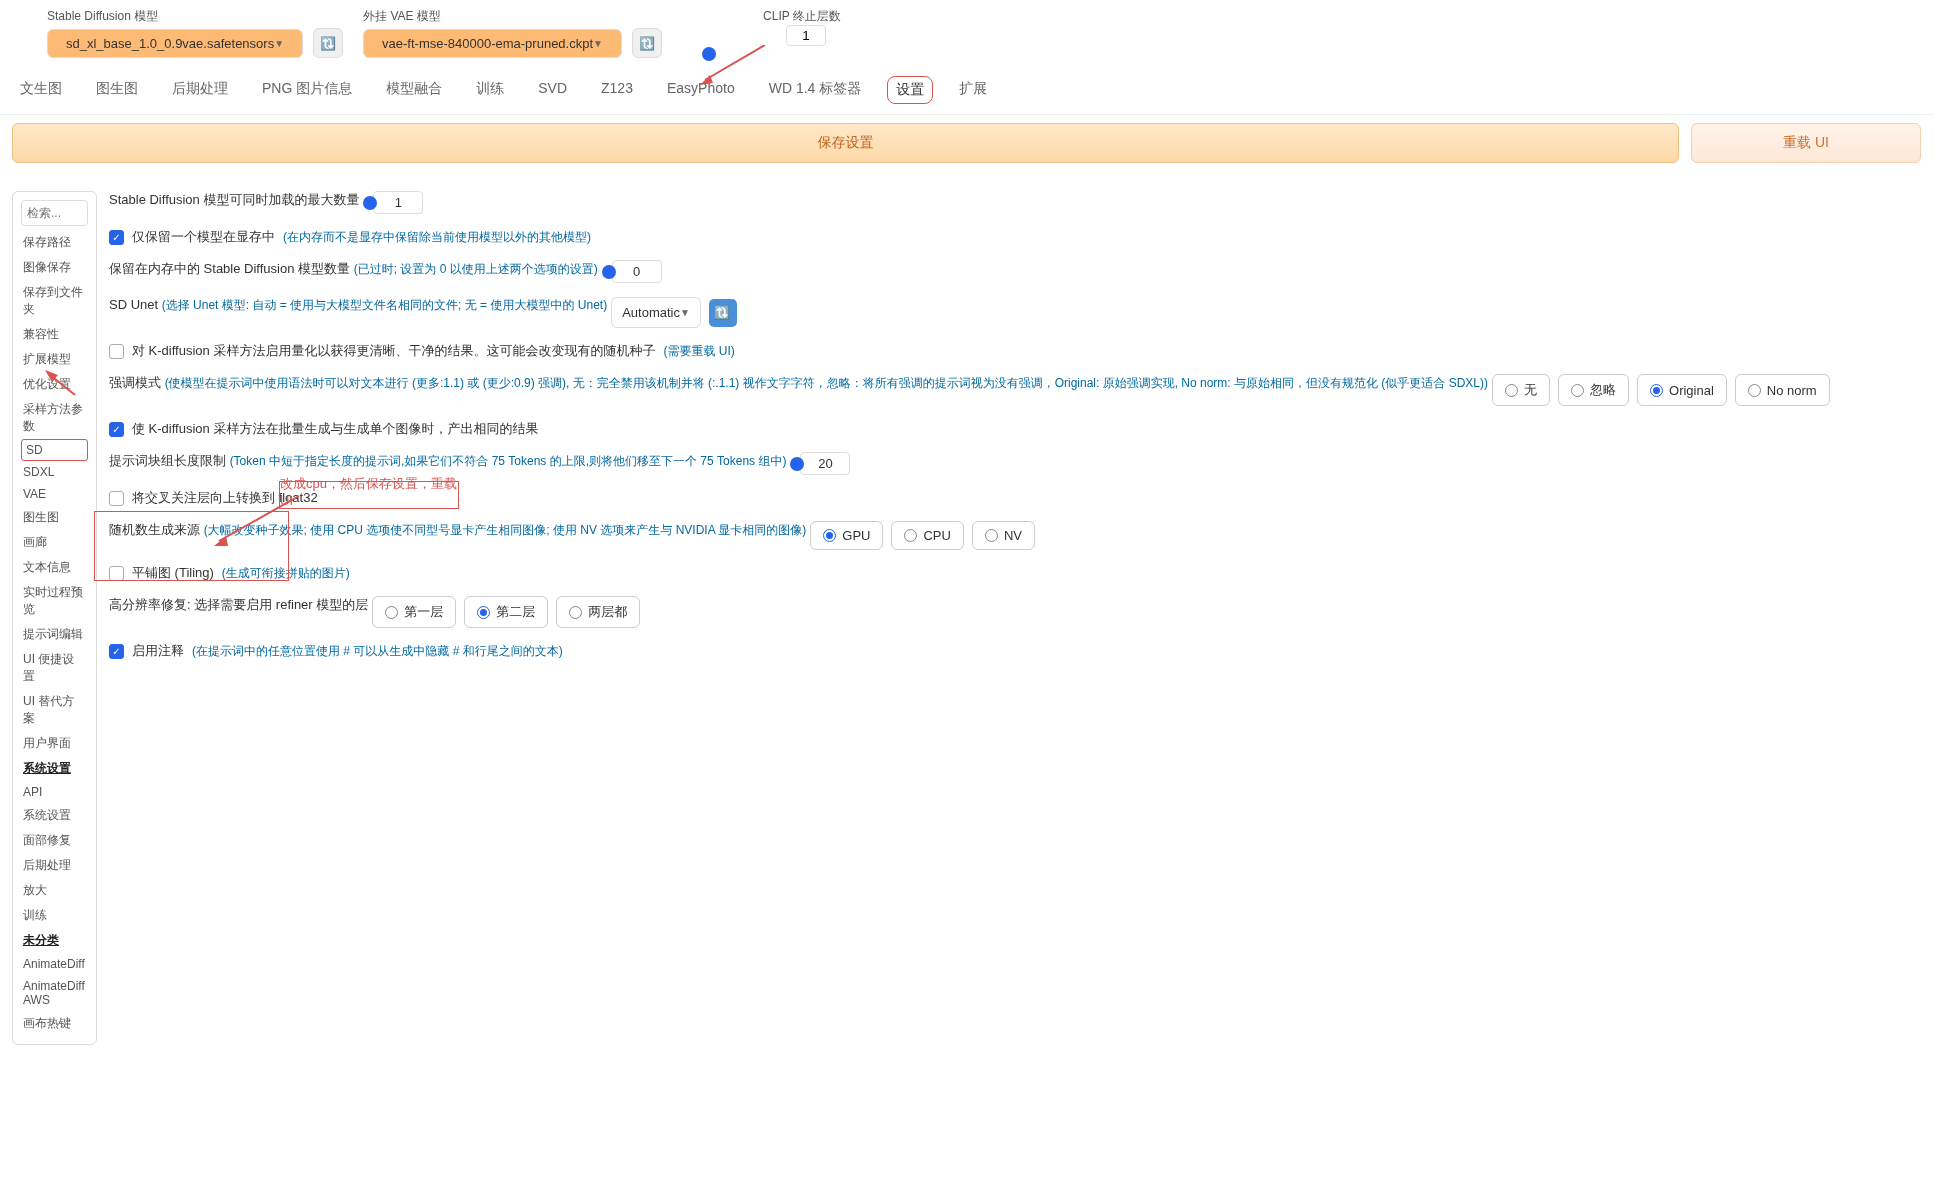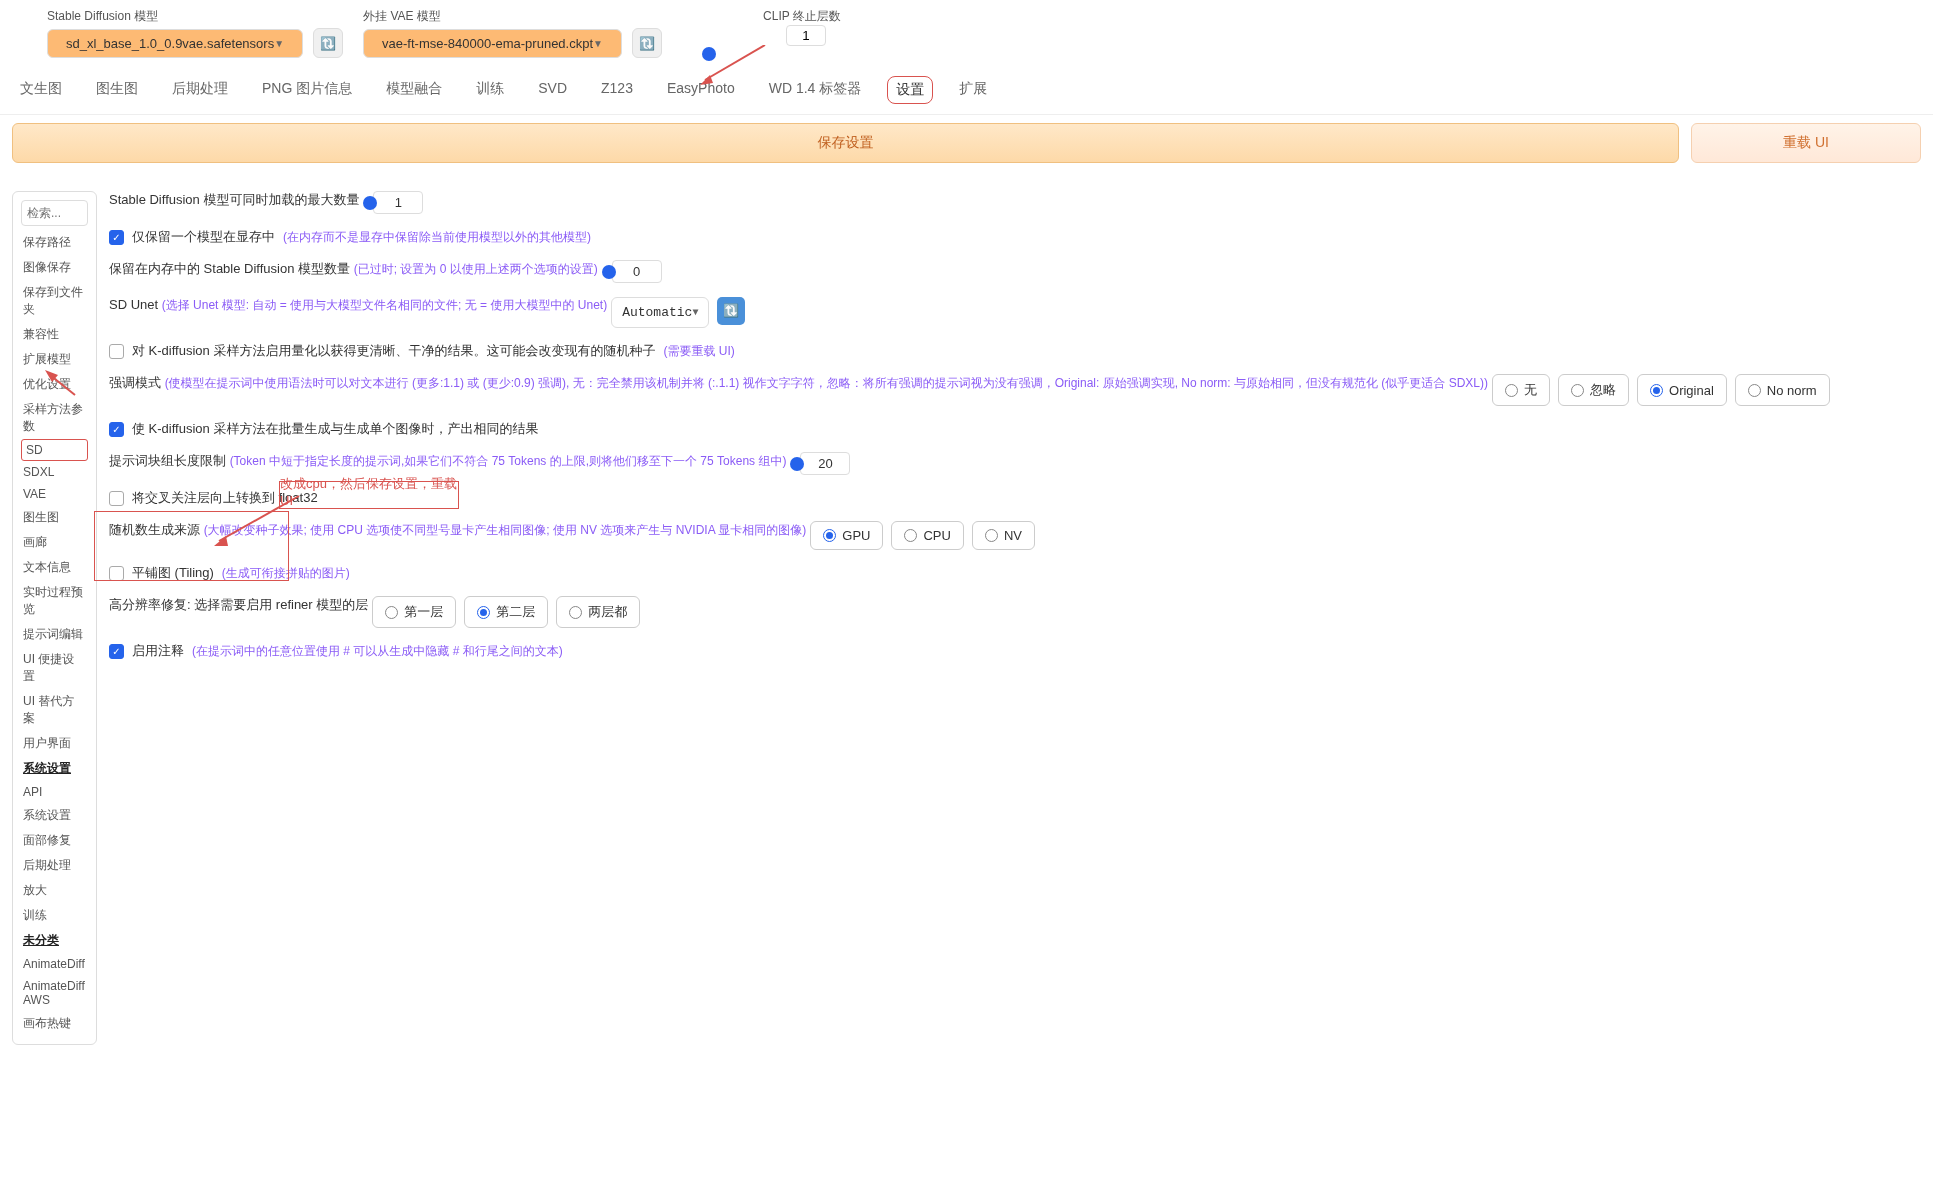--- a/index.html
+++ b/index.html
@@ -27,40 +27,40 @@
     .content { display: flex; padding: 20px 12px; gap: 12px; }
     .sidebar { width: 85px; border: 1px solid #ddd; border-radius: 6px; padding: 8px; display: flex; flex-direction: column; gap: 4px; align-items: flex-end; }
     .search-input { border: 1px solid #ddd; border-radius: 4px; padding: 5px; font-size: 12px; width: 100%; }
     .sidebar-item { padding: 4px 2px; font-size: 12px; color: #555; cursor: pointer; }
     .sidebar-item.active { border: 1px solid #d9534f; border-radius: 3px; padding: 3px 4px; }
     .sidebar-item.bold { font-weight: bold; color: #222; text-decoration: underline; }
     
     .main { flex: 1; display: flex; flex-direction: column; gap: 14px; }
     .setting-row { display: flex; flex-direction: row; gap: 4px; }
     .setting-label { font-size: 13px; color: #333; }
-    .setting-hint { color: #8b5cf6; font-size: 12px; }
+    .setting-hint { color: #0369a1; font-size: 12px; }
     .slider-row { display: flex; align-items: center; gap: 10px; }
     .slider { flex: 1; height: 4px; background: #ddd; border-radius: 2px; position: relative; }
     .slider-thumb { width: 14px; height: 14px; background: #2563eb; border-radius: 50%; position: absolute; top: -5px; left: 0; }
     .slider-fill { height: 100%; background: #2563eb; border-radius: 2px; }
     .value-box { border: 1px solid #ddd; border-radius: 4px; padding: 3px 8px; width: 50px; text-align: center; }
     
     .checkbox-row { display: flex; align-items: center; gap: 8px; }
     .checkbox { width: 15px; height: 15px; border: 1px solid #aaa; border-radius: 3px; cursor: pointer; }
     .checkbox.checked { background: #2563eb; border-color: #2563eb; display:flex; align-items:center; justify-content:center; color:#fff; font-size:10px; }
     
     .radio-group { display: flex; gap: 8px; }
     .radio-btn { border: 1px solid #ccc; border-radius: 6px; padding: 6px 12px; display: flex; align-items: center; gap: 6px; cursor: pointer; }
     .radio-circle { width: 13px; height: 13px; border: 1px solid #888; border-radius: 50%; display:flex; align-items:center; justify-content:center; }
     .radio-circle.selected { border-color: #2563eb; }
     .radio-circle.selected::after { content:''; width:7px; height:7px; background:#2563eb; border-radius:50%; }
     
     .select-wide { border: 1px solid #ddd; border-radius: 6px; padding: 7px 10px; display:flex; justify-content:space-between; align-items:center; }
     .small-refresh { width:28px; height:28px; border-radius:5px; background:#4a90d9; color:#fff; display:flex; align-items:center; justify-content:center; cursor:pointer; }
-    .inline-flex { display:flex; gap:8px; align-items:flex-start;font-family:Liberation Mono, monospace; }
+    .inline-flex { display:flex; gap:8px; align-items:center; }
     
     .annotation-box { border: 1px solid #d9534f; position: absolute; pointer-events: none; }
     .annotation-text { color: #d9534f; font-size: 13px; }
     .main { position: relative; }
     
     .arrow-svg { position: absolute; pointer-events: none; }
   </style>
 </head>
 <body>
 

